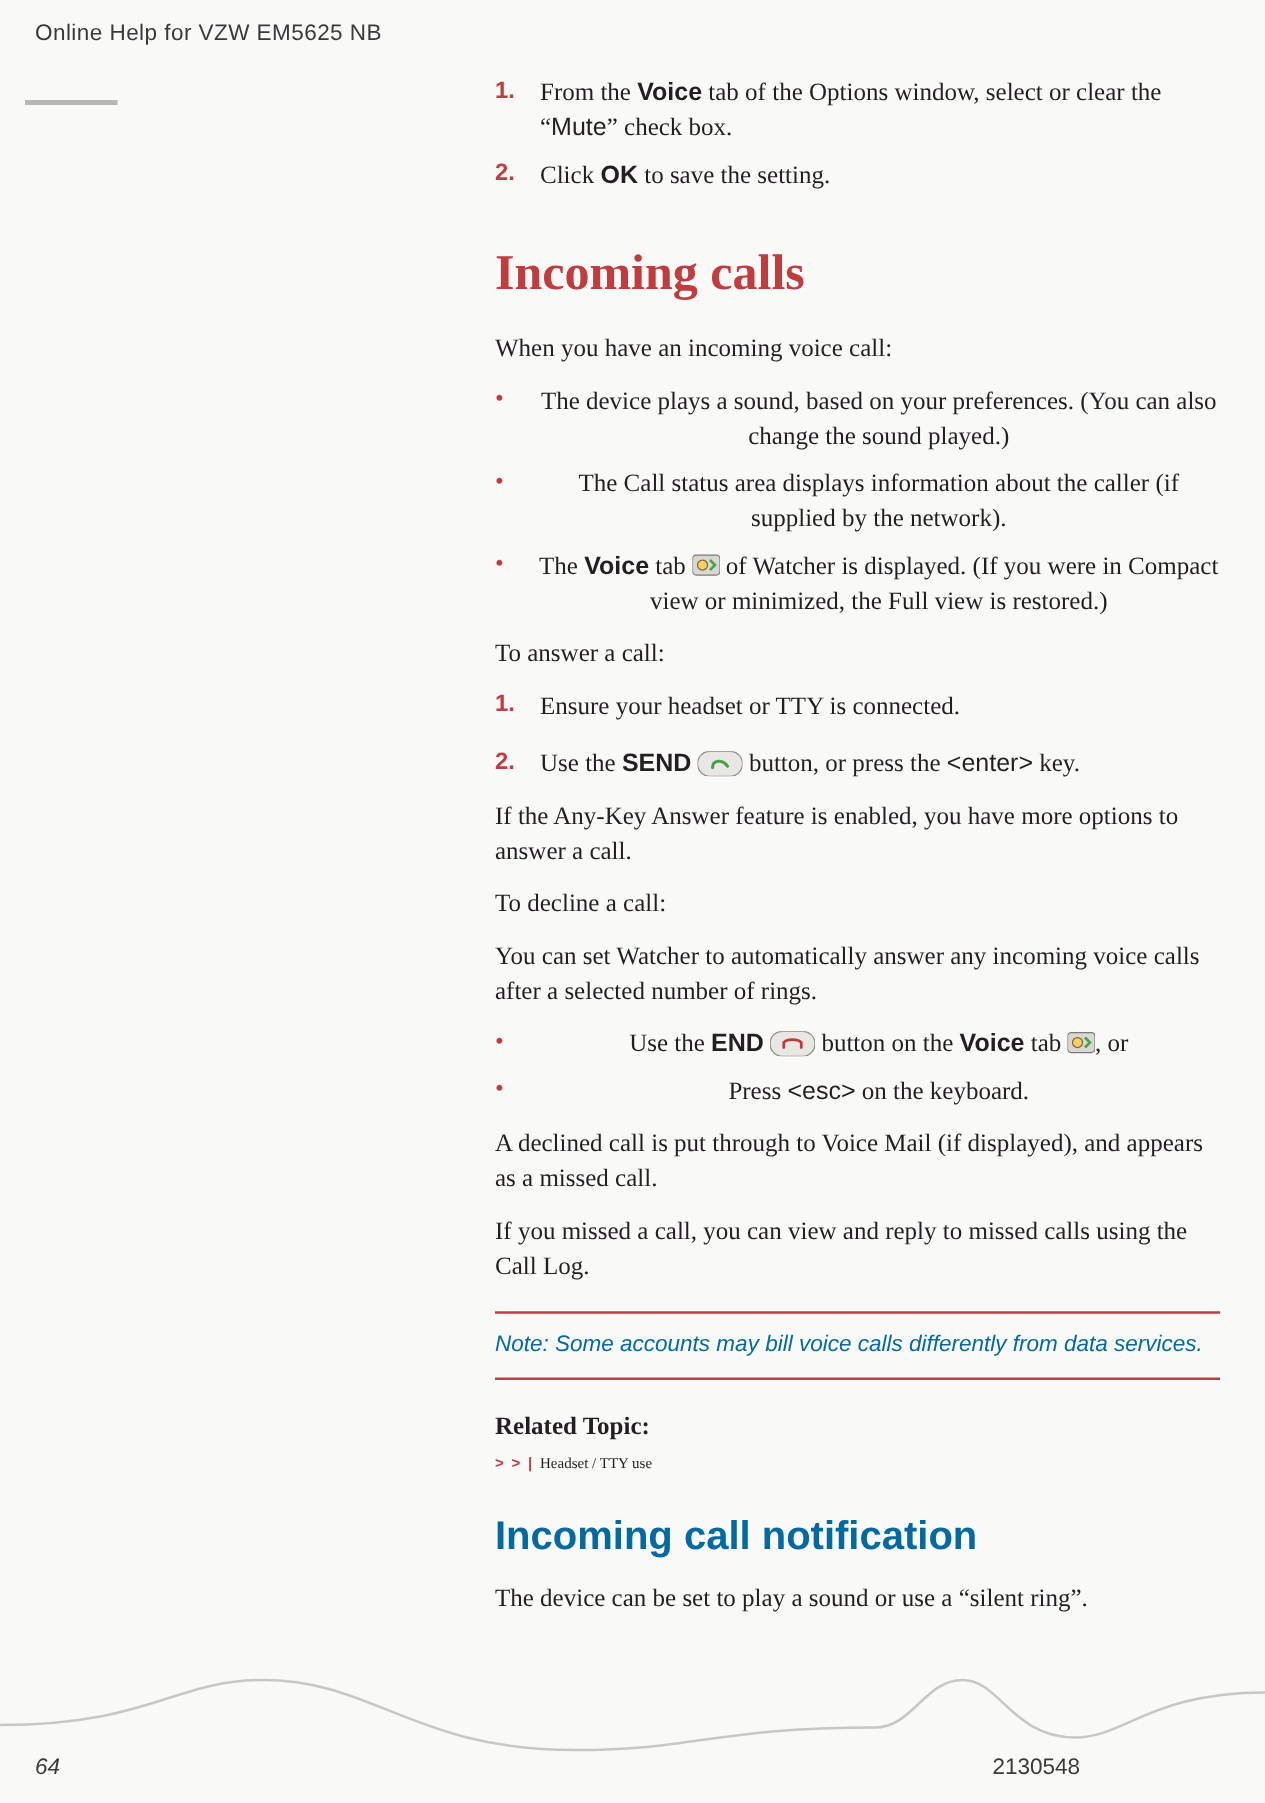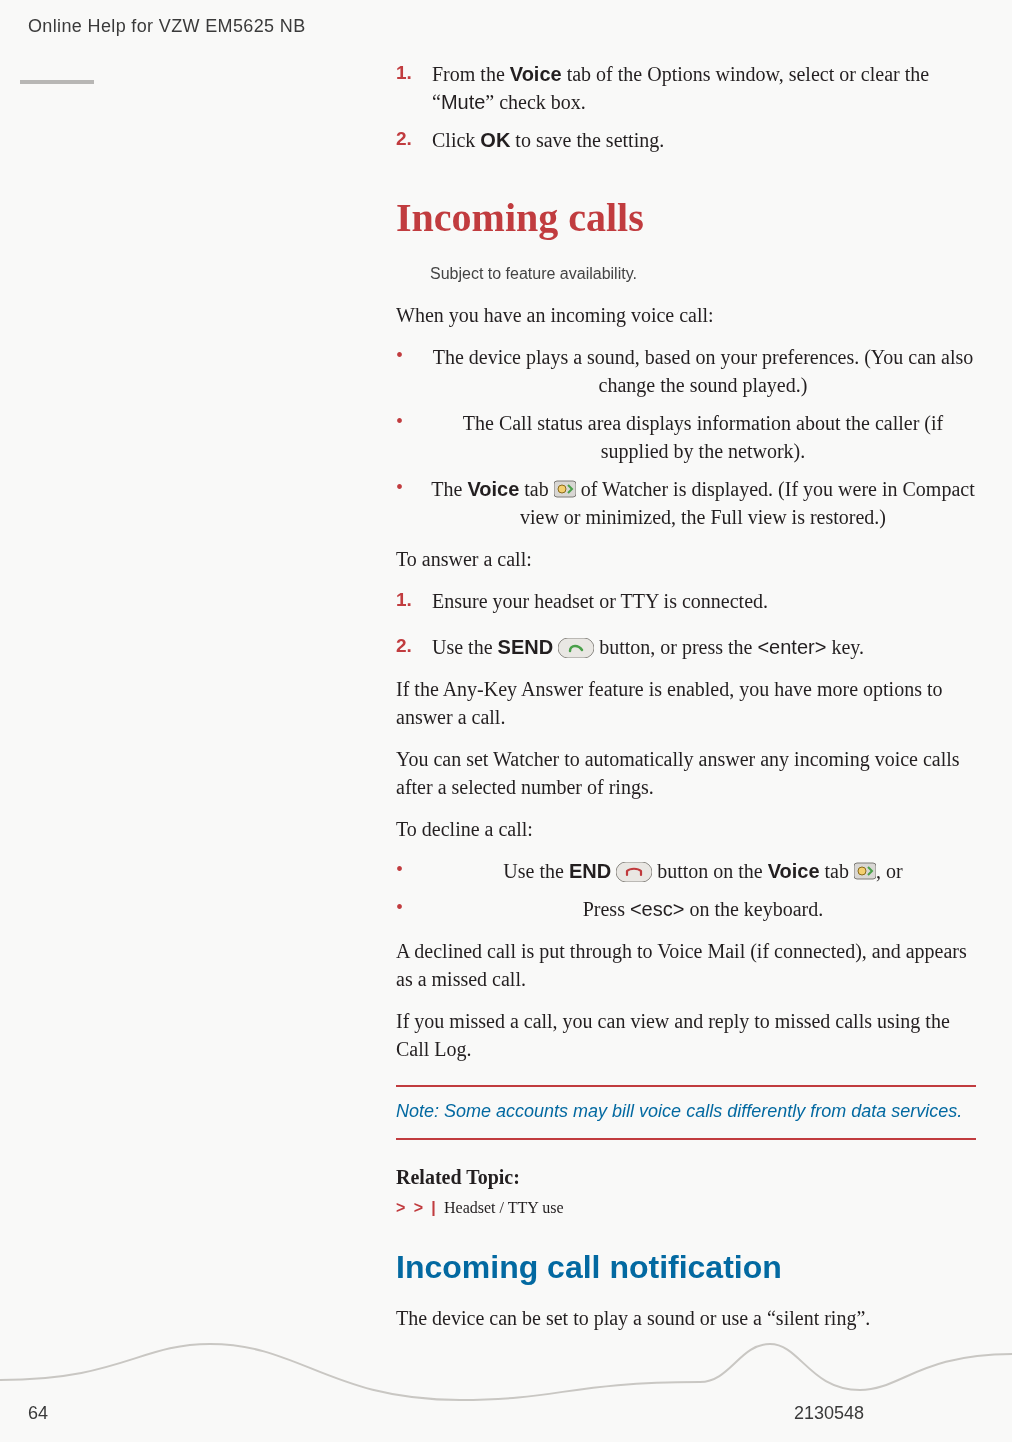--- a/index.html
+++ b/index.html
@@ -134,37 +134,38 @@
     color: #0369a1;
     line-height: 1.4;
   }
   .note-block .note-label { font-style: italic; }
   .related-heading {
     font-weight: 700;
     font-size: 20px;
     margin: 12px 0 10px 0;
   }
   .related-row {
-    font-size: 16px;
+    font-size: 12px;
     margin-bottom: 4px;
   }
   .related-row .chevs {
     color: #c13c3f;
     font-family: "Helvetica Neue", Arial, sans-serif;
     letter-spacing: 0.12em;
     font-weight: 700;
   }
   
   .footer-left {
     position: absolute;
     bottom: 18px;
     left: 28px;
     font-family: "Helvetica Neue", Arial, sans-serif;
     font-size: 18px;
     color: #3a3a3a;
+    font-style: italic;
   }
   .footer-right {
     position: absolute;
     bottom: 18px;
     right: 28px;
     font-family: "Helvetica Neue", Arial, sans-serif;
     font-size: 18px;
     color: #3a3a3a;
   }
   
@@ -204,21 +205,20 @@
     </div>
     <div class="ol-step">
       <div class="num">2.</div>
       <div class="txt">
         <span>Click </span><span class="bold-sans">OK</span><span> to save the setting.</span>
       </div>
     </div>
 
     <h1 class="red">Incoming calls</h1>
 
-    <div class="note-sfa">Subject to feature availability.</div>
 
     <p class="body">When you have an incoming voice call:</p>
 
     <div class="bullets">
       <div class="bullet">
         <div class="dot">•</div>
         <div class="txt">The device plays a sound, based on your preferences. (You can also change the sound played.)</div>
       </div>
       <div class="bullet">
         <div class="dot">•</div>
@@ -250,23 +250,23 @@
         <span>Use the </span><span class="bold-sans">SEND</span><span> </span><span class="icon-pill">
           <svg viewBox="0 0 36 20">
             <rect x="0" y="0" width="36" height="20" rx="10" fill="#e9e7e3" stroke="#8d8b86"></rect>
             <path d="M12 13 C12 10, 14 8, 17 8 C19 8, 22 9, 24 12" fill="none" stroke="#4aa04a" stroke-width="2.5" stroke-linecap="round"></path>
           </svg>
         </span><span> button, or press the </span><span class="mono-label">&lt;enter&gt;</span><span> key.</span>
       </div>
     </div>
 
     <p class="body">If the Any-Key Answer feature is enabled, you have more options to answer a call.</p>
+    <p class="body">To decline a call:</p>
+
     <p class="body">You can set Watcher to automatically answer any incoming voice calls after a selected number of rings.</p>
-
-    <p class="body">To decline a call:</p>
 
     <div class="bullets">
       <div class="bullet">
         <div class="dot">•</div>
         <div class="txt">
           <span>Use the </span><span class="bold-sans">END</span><span> </span><span class="icon-pill">
             <svg viewBox="0 0 36 20">
               <rect x="0" y="0" width="36" height="20" rx="10" fill="#e9e7e3" stroke="#8d8b86"></rect>
               <path d="M11 9 C14 6, 22 6, 25 9 M11 9 L11 13 M25 9 L25 13" fill="none" stroke="#c03a3d" stroke-width="2.2" stroke-linecap="round"></path>
             </svg>
@@ -280,21 +280,21 @@
         </div>
       </div>
       <div class="bullet">
         <div class="dot">•</div>
         <div class="txt">
           <span>Press </span><span class="mono-label">&lt;esc&gt;</span><span> on the keyboard.</span>
         </div>
       </div>
     </div>
 
-    <p class="body">A declined call is put through to Voice Mail (if connected), and appears as a missed call.</p>
+    <p class="body">A declined call is put through to Voice Mail (if displayed), and appears as a missed call.</p>
     <p class="body">If you missed a call, you can view and reply to missed calls using the Call Log.</p>
 
     <div class="note-block">
       <span class="note-label">Note:  </span><span>Some accounts may bill voice calls differently from data services.</span>
     </div>
 
     <div class="related-heading">Related Topic:</div>
     <div class="related-row">
       <span class="chevs">&gt; &gt; | </span><span>Headset / TTY use</span>
     </div>

